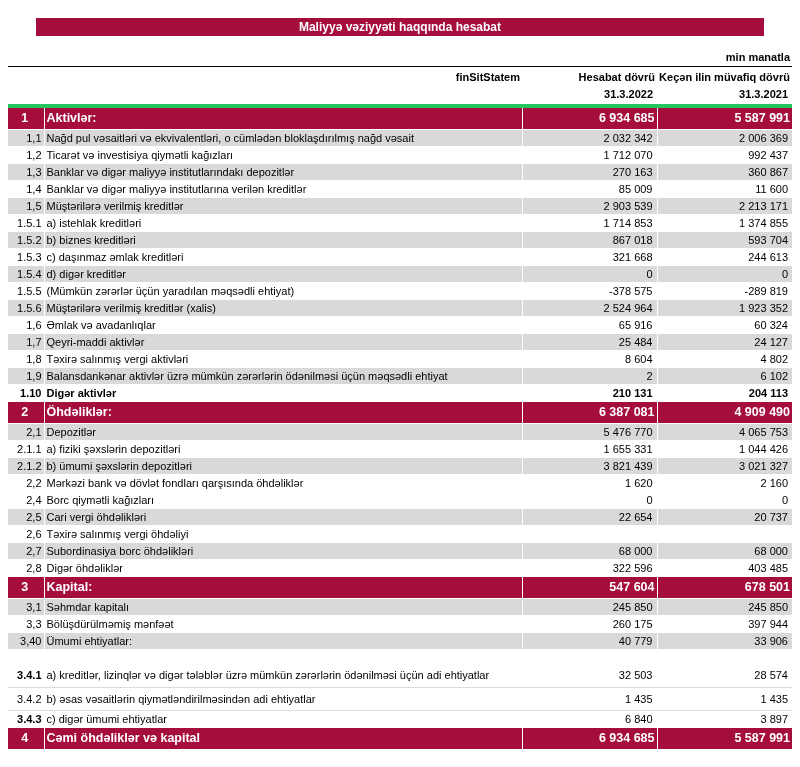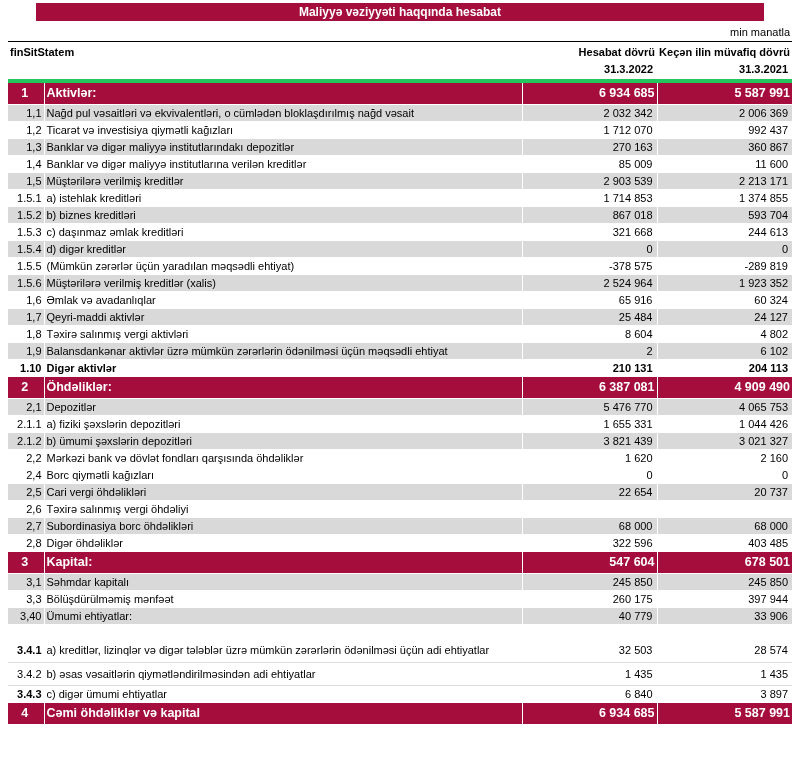--- a/index.html
+++ b/index.html
@@ -5,38 +5,38 @@
   :root { --accent:#A50D3D; --row-gray:#D9D9D9; }
   * { margin:0; padding:0; box-sizing:border-box; }
   html,body { background:#fff; }
   body {
     width:800px; height:767px; overflow:hidden;
     font-family:"Liberation Sans", sans-serif; color:#000;
   }
   .page { padding:3px 8px 0; }
 
   .title-bar {
-    margin:0 28px; background:var(--accent); color:#fff;
+    margin:15px 28px; background:var(--accent); color:#fff;
     font-weight:700; font-size:12px; line-height:14px;
     padding:2px 0; text-align:center;
   }
   .unit-note {
-    text-align:right; font-size:11px; font-weight:400; line-height:13px;
+    text-align:right; font-size:11px; font-weight:700; line-height:13px;
     margin:5px 0 2px; padding-right:2px;
   }
 
   table.report-table {
     width:784px; table-layout:fixed; border-collapse:collapse;
     border-top:1px solid #000;
   }
   col.c1{width:36px} col.c2{width:478px} col.c3{width:135px} col.c4{width:135px}
 
   thead th { font-size:11px; font-weight:700; vertical-align:middle; }
   .head-row th { padding:4px 2px; line-height:13px; }
-  .h-statement { text-align:left; }
+  .h-statement { text-align:right; }
   .h-col-current { text-align:right; padding-right:3px; }
   .h-col-prev { text-align:center; }
   .date-row th { text-align:right; padding:0 4px 3px; line-height:13px; border-bottom:4px solid #22c55e; }
 
   tbody td {
     font-size:11px; line-height:14px; padding:1px 2px; vertical-align:middle;
     border-right:1px solid #fff; border-bottom:1px solid #fff;
   }
   tbody tr td:last-child { border-right:none; }
   .item-row.gray td { background:var(--row-gray); }

